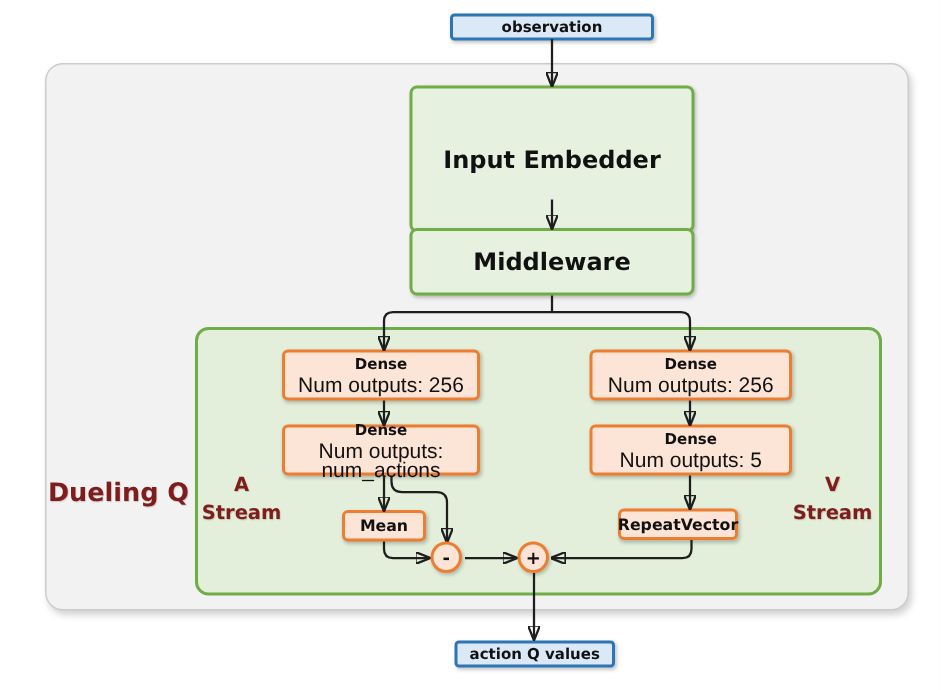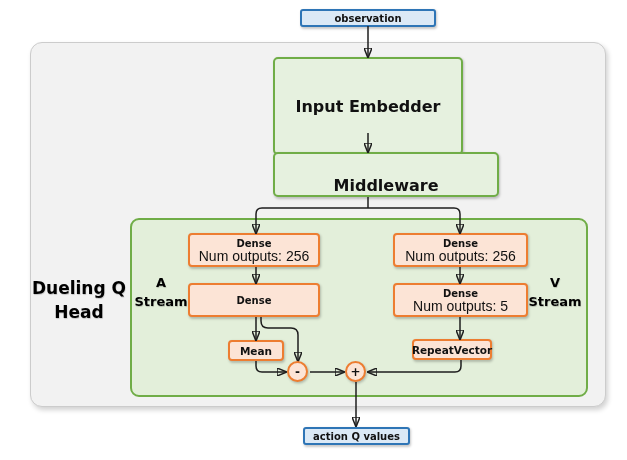--- a/index.html
+++ b/index.html
@@ -39,53 +39,53 @@
   .dense .t{font-weight:bold;font-size:10px;line-height:13px;}
   .dense .s{font-family:"Liberation Sans",sans-serif;font-size:14px;line-height:13px;}
   .small-orange{font-weight:bold;font-size:10.5px;}
   .op-circle{
     position:absolute;width:21px;height:21px;box-sizing:border-box;border-radius:50%;
     background:var(--orange_fill,#fce4d6);border:2px solid var(--orange_border,#ed7d31);
     display:flex;align-items:center;justify-content:center;
     font-weight:bold;font-size:12px;z-index:6;box-shadow:1px 1.5px 2.5px rgba(0,0,0,0.22);
   }
   .side-label{
-    position:absolute;z-index:3;text-align:center;font-weight:bold;color:#000000;
+    position:absolute;z-index:3;text-align:center;font-weight:bold;color:#7f1d1d;
     text-shadow:0.5px 0.8px 0.8px rgba(0,0,0,0.18);
+    margin-top:41px;
   }
   .head-label{left:24px;top:276px;width:110px;font-size:17px;line-height:24px;}
   .stream-label{font-size:13px;line-height:19px;}
   .a-stream{left:133px;top:273px;width:56px;}
   .v-stream{left:527px;top:273px;width:56px;}
 
   
   .n-observation{left:300px;top:9px;width:136px;height:18px;justify-content:center;}
   .n-input-embedder{left:273px;top:57px;width:190px;height:98px;text-align:center;}
-  .n-middleware{left:273px;top:152px;width:226px;height:45px;justify-content:flex-end;}
+  .n-middleware{left:273px;top:152px;width:190px;height:45px;}
   .n-dense-a1{left:188px;top:233px;width:132px;height:34px;}
   .n-dense-a2{left:188px;top:283px;width:132px;height:34px;}
   .n-dense-v1{left:393px;top:233px;width:135px;height:34px;}
   .n-dense-v2{left:393px;top:283px;width:135px;height:34px;}
   .n-mean{left:228px;top:340px;width:56px;height:21px;justify-content:center;}
   .n-repeat{left:412px;top:339px;width:80px;height:21px;}
   .n-minus{left:287px;top:361px;}
   .n-plus{left:345px;top:361px;}
   .n-actionq{left:303px;top:427px;width:107px;height:18px;}
 </style>
 </head>
 <body>
 
 <div id="canvas">
 
   <div class="panel-outer"></div>
   <div class="panel-green"></div>
 
   <div class="side-label head-label">
     <div>Dueling Q</div>
-    <div>Head</div>
   </div>
   <div class="side-label stream-label a-stream">
     <div>A</div>
     <div>Stream</div>
   </div>
   <div class="side-label stream-label v-stream">
     <div>V</div>
     <div>Stream</div>
   </div>
 
@@ -100,20 +100,21 @@
   <div class="node node-green n-middleware">
     <span>Middleware</span>
   </div>
 
   <div class="node node-orange dense n-dense-a1">
     <div class="t">Dense</div>
     <div class="s">Num outputs: 256</div>
   </div>
   <div class="node node-orange dense n-dense-a2">
     <div class="t">Dense</div>
+    <div class="s">Num outputs: num_actions</div>
   </div>
   <div class="node node-orange dense n-dense-v1">
     <div class="t">Dense</div>
     <div class="s">Num outputs: 256</div>
   </div>
   <div class="node node-orange dense n-dense-v2">
     <div class="t">Dense</div>
     <div class="s">Num outputs: 5</div>
   </div>
 

